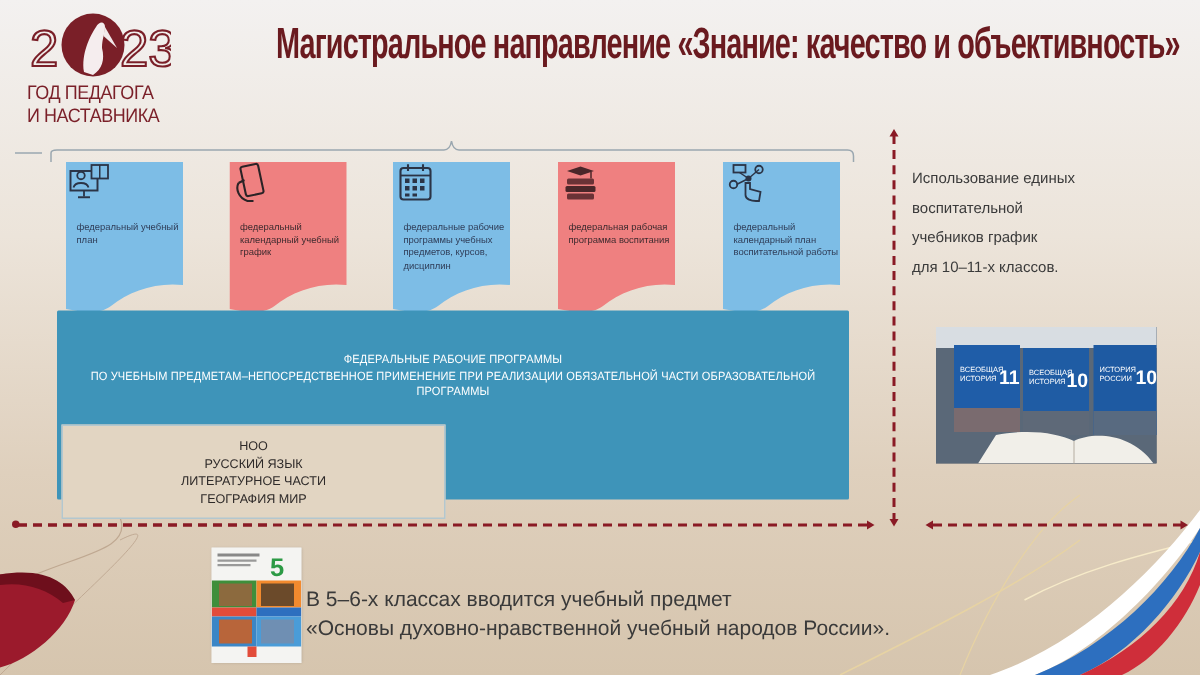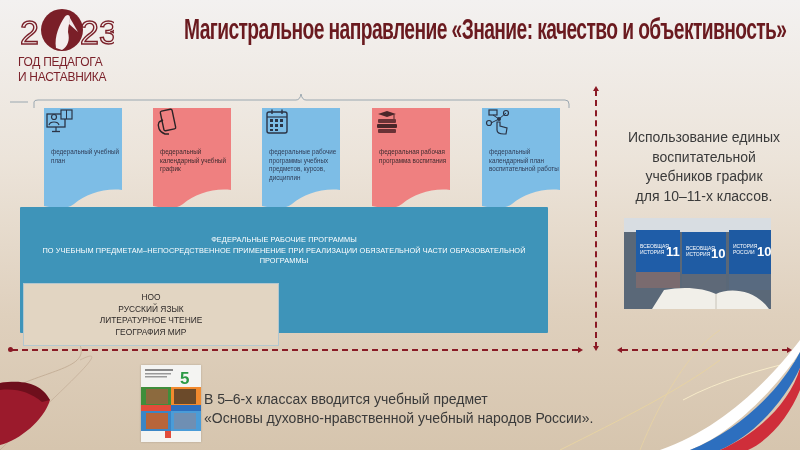--- a/index.html
+++ b/index.html
@@ -35,21 +35,21 @@
   .flag svg { position: absolute; left: 0; top: 0; }
   .flag-icon { position: absolute; left: 24px; top: 4px; width: 30px; height: 28px; }
   .flag-label {
     position: absolute; left: 7px; top: 40px; width: 72px;
     font-size: 6.3px; line-height: 8.5px; color: #2f3d58;
   }
   .flag.pink .flag-label { color: #3e2a2e; }
 
   
   .panel {
-    position: absolute; left: 20px; top: 207px; width: 528px; height: 126px;
+    position: absolute; left: 38px; top: 207px; width: 528px; height: 126px;
     background: #3e94b9; border-radius: 1px;
   }
   .panel-head {
     position: absolute; left: 0; top: 28px; width: 100%; text-align: center;
     color: #ffffff; font-size: 8px; line-height: 10.5px; letter-spacing: 0.1px;
     transform: scaleX(0.92); transform-origin: center;
   }
   .cell {
     position: absolute; top: 60px; height: 63px; background: #e2d5c2;
     border: 1px solid #b3c7cf;
@@ -63,22 +63,22 @@
   .dash-v { position: absolute; width: 0; border-left: 2px dashed #8a1a25; }
   .dot { position: absolute; width: 5px; height: 5px; background: #8a1a25; border-radius: 50%; }
   .arr-r, .arr-l, .arr-u, .arr-d { position: absolute; width: 0; height: 0; }
   .arr-r { border-top: 3px solid transparent; border-bottom: 3px solid transparent; border-left: 5px solid #8a1a25; }
   .arr-l { border-top: 3px solid transparent; border-bottom: 3px solid transparent; border-right: 5px solid #8a1a25; }
   .arr-u { border-left: 3px solid transparent; border-right: 3px solid transparent; border-bottom: 5px solid #8a1a25; }
   .arr-d { border-left: 3px solid transparent; border-right: 3px solid transparent; border-top: 5px solid #8a1a25; }
 
   
   .right-text {
-    position: absolute; left: 608px; top: 128px; width: 192px; text-align: center;
-    font-size: 14px; line-height: 19.5px; color: #3a3a3a;
+    position: absolute; left: 608px; top: 110px; width: 192px; text-align: left;
+    font-size: 10px; line-height: 19.5px; color: #3a3a3a;
   }
   .books-photo { position: absolute; left: 624px; top: 218px; width: 147px; height: 91px; overflow: hidden; background: #3b4a5e; text-decoration: underline; }
 
   
   .cover5 { position: absolute; left: 141px; top: 365px; width: 60px; height: 77px; background: #f4f4f2; box-shadow: 0 0 2px rgba(0,0,0,0.2); overflow: hidden; }
   .bottom-text {
     position: absolute; left: 204px; top: 390px; width: 420px;
     font-size: 14px; line-height: 19px; color: #3a3a3a;
   }
 
@@ -204,21 +204,21 @@
 </div>
 
 <div class="panel">
   <div class="panel-head">
     <div>ФЕДЕРАЛЬНЫЕ РАБОЧИЕ ПРОГРАММЫ</div>
     <div>ПО УЧЕБНЫМ ПРЕДМЕТАМ–НЕПОСРЕДСТВЕННОЕ ПРИМЕНЕНИЕ ПРИ РЕАЛИЗАЦИИ ОБЯЗАТЕЛЬНОЙ ЧАСТИ ОБРАЗОВАТЕЛЬНОЙ ПРОГРАММЫ</div>
   </div>
   <div class="cell cell-left">
     <div>НОО</div>
     <div>РУССКИЙ ЯЗЫК</div>
-    <div>ЛИТЕРАТУРНОЕ ЧТЕНИЕ</div>
+    <div>ЛИТЕРАТУРНОЕ ЧАСТИ</div>
     <div>ГЕОГРАФИЯ МИР</div>
   </div>
 </div>
 
 <div class="dot" style="left:8px; top:347px;"></div>
 <div class="dash-h" style="left:12px; top:349px; width:166px;"></div>
 <div class="arr-r" style="left:578px; top:347px;"></div>
 <div class="dash-h" style="left:622px; top:349px; width:166px;"></div>
 <div class="arr-l" style="left:617px; top:347px;"></div>
 <div class="arr-r" style="left:787px; top:347px;"></div>

